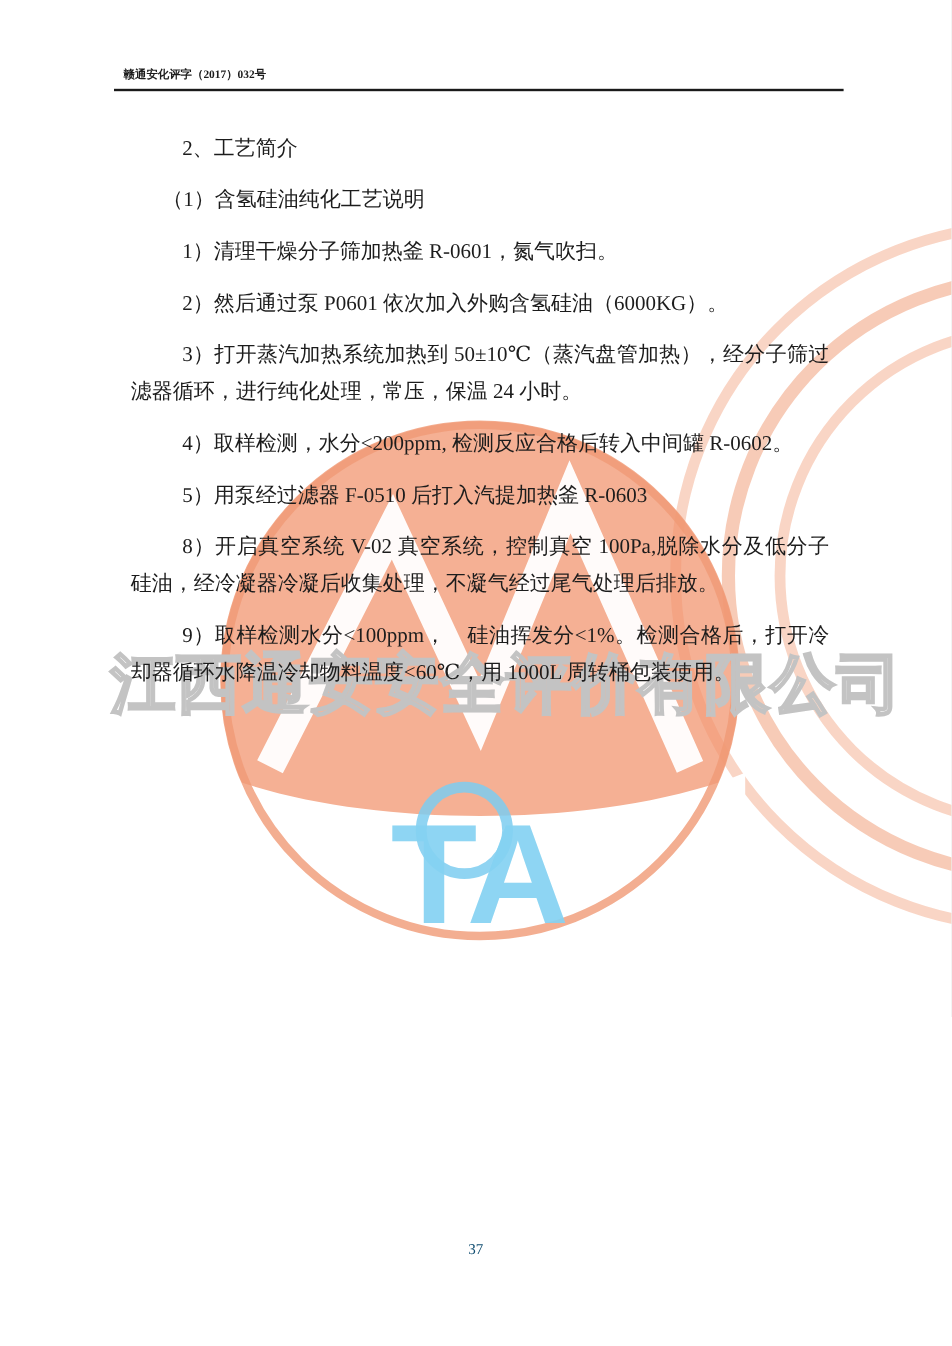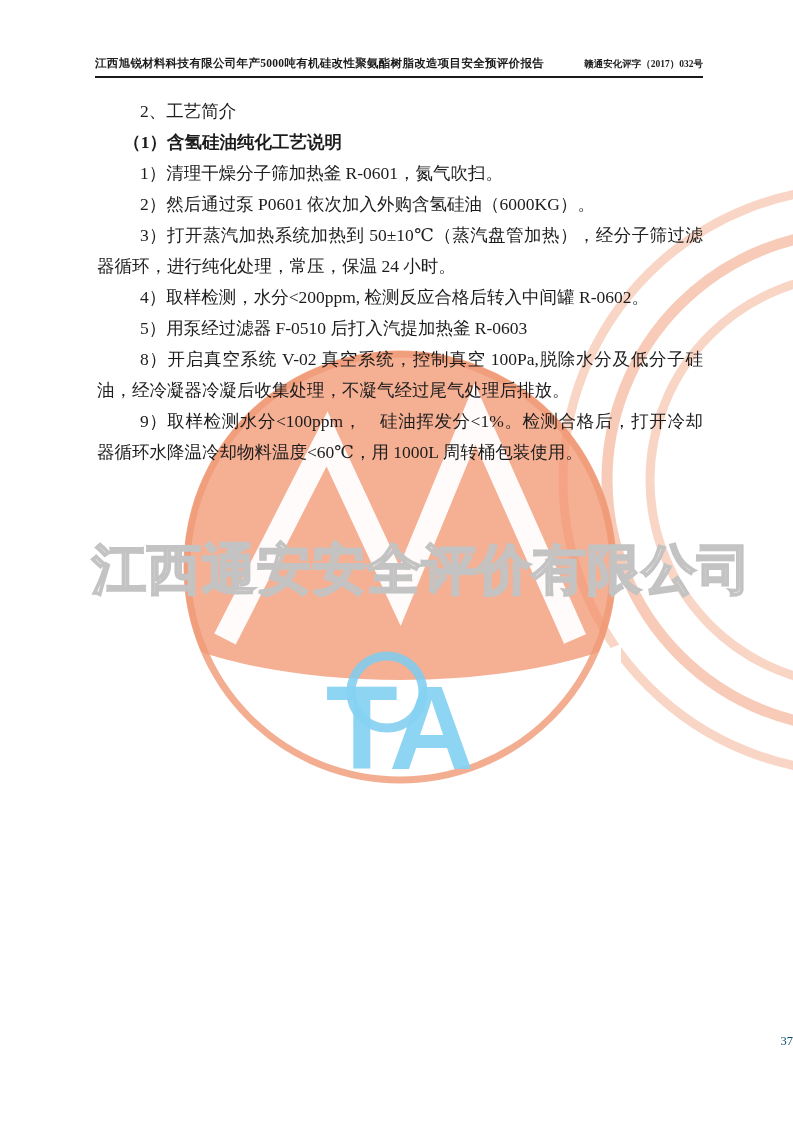--- a/index.html
+++ b/index.html
@@ -36,25 +36,25 @@
     font-size:11.5px;font-weight:bold;letter-spacing:0.3px;white-space:nowrap;
   }
   .hdr-right{
     font-size:9.5px;font-weight:bold;white-space:nowrap;padding-left:8px;
   }
   .body-text{
     position:absolute;left:97px;top:96px;width:606px;
     font-size:17.5px;line-height:31px;
     text-align:justify;text-justify:inter-ideograph;
   }
-  .para{margin:0;text-indent:2.45em;}
-  .para.indent-15{text-indent:1.5em;font-weight:bold;}
+  .para{margin:12px;text-indent:2.45em;}
+  .para.indent-15{text-indent:1.5em;}
   .page-num{
     position:absolute;left:0;right:0;top:1034px;
-    text-align:right;font-size:12.5px;color:#0c4a6e;
+    text-align:center;font-size:12.5px;color:#0c4a6e;
   }
 </style>
 </head>
 <body>
 
 <div class="page">
 
   <div class="wm-layer">
 
     <svg class="wm-rings" width="793" height="1122" viewBox="0 0 793 1122">
@@ -77,21 +77,20 @@
 
       <text x="223" y="425" text-anchor="middle" font-family="Liberation Sans, DejaVu Sans, sans-serif" font-weight="bold" font-size="118" fill="#85D2F2" opacity="0.92">TA</text>
     </svg>
 
     <div class="wm-company">江西通安安全评价有限公司</div>
   </div>
 
   <div class="content-layer">
 
     <div class="hdr">
-      <span class="hdr-left">江西旭锐材料科技有限公司年产5000吨有机硅改性聚氨酯树脂改造项目安全预评价报告</span>
       <span class="hdr-right">赣通安化评字（2017）032号</span>
     </div>
 
     <div class="body-text">
       <p class="para">2、工艺简介</p>
       <p class="para indent-15">（1）含氢硅油纯化工艺说明</p>
       <p class="para">1）清理干燥分子筛加热釜 R-0601，氮气吹扫。</p>
       <p class="para">2）然后通过泵 P0601 依次加入外购含氢硅油（6000KG）。</p>
       <p class="para">3）打开蒸汽加热系统加热到 50±10℃（蒸汽盘管加热），经分子筛过滤器循环，进行纯化处理，常压，保温 24 小时。</p>
       <p class="para">4）取样检测，水分&lt;200ppm, 检测反应合格后转入中间罐 R-0602。</p>

